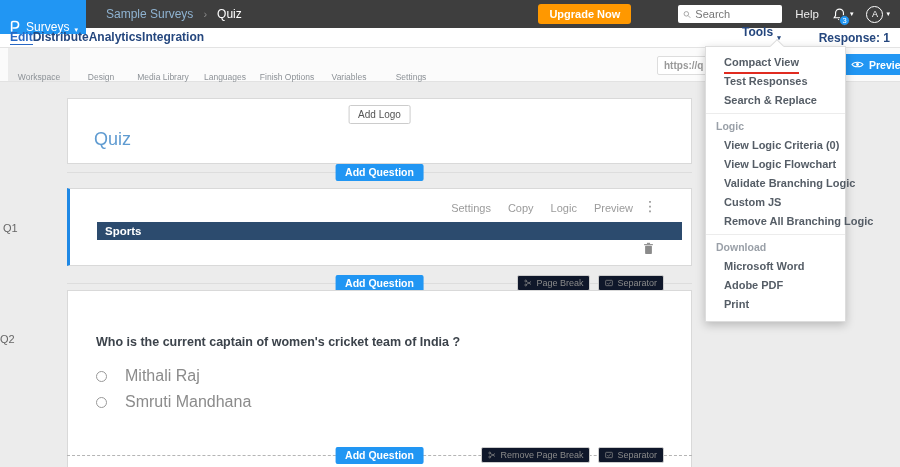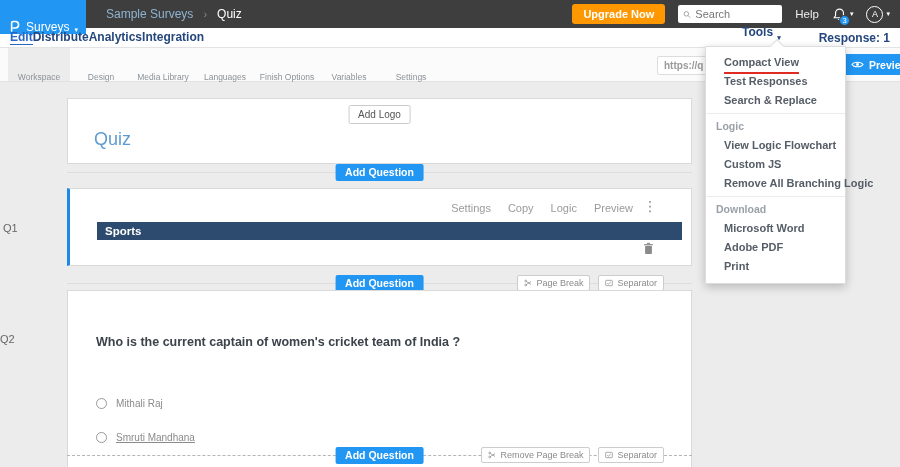--- a/index.html
+++ b/index.html
@@ -10,21 +10,21 @@
   .topbar { height:28px; background:#3e3e3e; display:flex; align-items:center; }
   .logoblock { width:86px; height:40px; background:#2196f3; display:flex; align-items:flex-end; justify-content:center; gap:5px; cursor:pointer; }
   .product { font-size:12px; color:#fff; }
   .caret { font-size:7px; color:#fff; }
   .breadcrumb { margin-left:20px; font-size:12px; display:flex; gap:10px; align-items:center; }
   .crumb-parent { color:#8fb3d1; }
   .crumb-sep { color:#8a8a8a; font-size:11px; }
   .crumb-current { color:#fff; }
   .topbar-right { margin-left:auto; display:flex; align-items:center; gap:13px; padding-right:10px; }
   .upgrade { background:#ff9800; color:#fff; font-size:11px; font-weight:bold; padding:4px 11px; border-radius:3px; border:none; cursor:pointer; }
-  .search { width:104px; height:18px; background:#fff; border-radius:2px; display:flex; align-items:center; padding:0 5px; gap:4px; }
+  .search { width:104px; height:18px; background:#fff; border-radius:2px; display:flex; align-items:center; padding:0 5px; gap:4px;margin-left:34px; }
   .search input { border:none; outline:none; font-size:11px; width:82px; color:#333; background:transparent; }
   .help { color:#eee; font-size:11.5px; cursor:pointer; }
   .bellwrap { position:relative; display:flex; align-items:center; gap:3px; cursor:pointer; }
   .badge { position:absolute; bottom:-4px; left:7px; background:#2196f3; color:#fff; font-size:7.5px; width:11px; height:11px; border-radius:50%; display:flex; align-items:center; justify-content:center; border:1px solid #3e3e3e; }
   .avatarwrap { display:flex; align-items:center; gap:3px; cursor:pointer; }
   .avatar { width:17px; height:17px; border:1.5px solid #fff; border-radius:50%; color:#fff; font-size:9px; display:flex; align-items:center; justify-content:center; }
 
   
   .navrow { height:20px; background:#fff; display:flex; align-items:center; padding:0 10px; border-bottom:1px solid #e3e3e3; font-size:12px; }
   .nav-items { display:flex; }
@@ -50,32 +50,32 @@
   .qlabel { position:absolute; font-size:11px; color:#666; }
   .card { position:absolute; left:67px; width:625px; background:#fff; border:1px solid #d9d9d9; }
   .header-card { top:16px; height:66px; }
   .addlogo { position:absolute; left:50%; transform:translateX(-50%); top:6px; background:#fff; border:1px solid #ccc; border-radius:2px; font-size:10px; color:#555; padding:3px 9px; cursor:pointer; }
   .quiz-title { position:absolute; left:26px; top:30px; font-size:18px; color:#5f9bd1; }
   .addq-row { position:absolute; left:67px; width:625px; height:16px; }
   .row-line { position:absolute; left:0; right:0; top:8px; border-top:1px solid #ddd; }
   .row-line.dashed { border-top:1px dashed #b5b5b5; }
   .addq-btn { position:absolute; left:50%; transform:translateX(-50%); top:0; background:#2196f3; color:#fff; font-size:10.5px; font-weight:bold; border:none; border-radius:2px; padding:2px 10px 3px; cursor:pointer; }
   .row-right { position:absolute; right:28px; top:0; display:flex; gap:8px; }
-  .pb-btn { display:flex; align-items:center; gap:4px; background:#ffffff; border:1px solid #ccc; border-radius:2px; font-size:9px; color:#8a8a8a; padding:2px 6px; cursor:pointer; white-space:nowrap; }
+  .pb-btn { display:flex; align-items:center; gap:4px; background:#0f172a; border:1px solid #ccc; border-radius:2px; font-size:9px; color:#8a8a8a; padding:2px 6px; cursor:pointer; white-space:nowrap; }
 
   .q1-card { top:106px; height:78px; border-left:3px solid #1e88e5; }
   .q-actions { position:absolute; top:13px; right:58px; display:flex; gap:17px; font-size:11px; color:#9b9b9b; }
   .q-actions span { cursor:pointer; }
   .dots { position:absolute; top:10px; right:34px; color:#888; font-size:14px; cursor:pointer; line-height:14px; }
   .sports-bar { position:absolute; top:33px; left:27px; right:9px; height:18px; background:#2c4b6e; color:#fff; font-size:11.5px; font-weight:bold; line-height:18px; padding-left:8px; }
   .trash { position:absolute; bottom:6px; right:37px; cursor:pointer; }
 
   .q2-card { top:208px; height:220px; }
   .question { position:absolute; top:44px; left:28px; font-size:12.5px; color:#3c434b; font-weight:bold; }
-  .option { position:absolute; left:28px; display:flex; align-items:center; gap:9px; font-size:10px; color:#8b8b8b;margin-top:31px; }
+  .option { position:absolute; left:28px; display:flex; align-items:center; gap:18px; font-size:16px; color:#8b8b8b; }
   .radio { width:11px; height:11px; border:1px solid #999; border-radius:50%; background:#fff; display:inline-block; cursor:pointer; }
 
   
   .tools-menu { position:absolute; left:705px; top:46px; width:141px; background:#fff; border:1px solid #ddd; box-shadow:0 3px 9px rgba(0,0,0,.22); z-index:40; padding:6px 0 7px; }
   .menu-caret { position:absolute; top:-6px; left:66px; width:10px; height:10px; background:#fff; border-left:1px solid #ddd; border-top:1px solid #ddd; transform:rotate(45deg); }
   .menu-item { height:19px; line-height:19px; padding-left:18px; font-size:11px; color:#555d66; font-weight:bold; cursor:pointer; white-space:nowrap; }
   .menu-item .redline { display:inline-block; border-bottom:2px solid #e02b20; padding-bottom:0px; }
   .menu-header { height:19px; line-height:19px; padding-left:10px; font-size:10.5px; color:#9aa0a8; font-weight:bold; }
   .menu-div { border-top:1px solid #ececec; margin:3px 0; }
 </style>
@@ -273,21 +273,21 @@
         </span>
       </div>
     </div>
 
     <div class="card q2-card">
       <div class="question">Who is the current captain of women's cricket team of India ?</div>
       <div class="option" style="top:76px;">
         <span class="radio"></span>
         <span>Mithali Raj</span>
       </div>
-      <div class="option" style="top:110px;text-decoration:underline;">
+      <div class="option" style="top:102px;">
         <span class="radio"></span>
         <span>Smruti Mandhana</span>
       </div>
     </div>
 
     <div class="addq-row" style="top:365px; z-index:5;">
       <div class="row-line dashed"></div>
       <button class="addq-btn">Add Question</button>
       <div class="row-right">
         <span class="pb-btn">
@@ -310,21 +310,23 @@
     </div>
   </div>
 
   <div class="tools-menu">
     <div class="menu-caret"></div>
     <div class="menu-item"><span class="redline">Compact View</span></div>
     <div class="menu-item">Test Responses</div>
     <div class="menu-item">Search &amp; Replace</div>
     <div class="menu-div"></div>
     <div class="menu-header">Logic</div>
+    <div class="menu-item">View Logic Criteria (0)</div>
     <div class="menu-item">View Logic Flowchart</div>
+    <div class="menu-item">Validate Branching Logic</div>
     <div class="menu-item">Custom JS</div>
     <div class="menu-item">Remove All Branching Logic</div>
     <div class="menu-div"></div>
     <div class="menu-header">Download</div>
     <div class="menu-item">Microsoft Word</div>
     <div class="menu-item">Adobe PDF</div>
     <div class="menu-item">Print</div>
   </div>
 
 </div>

